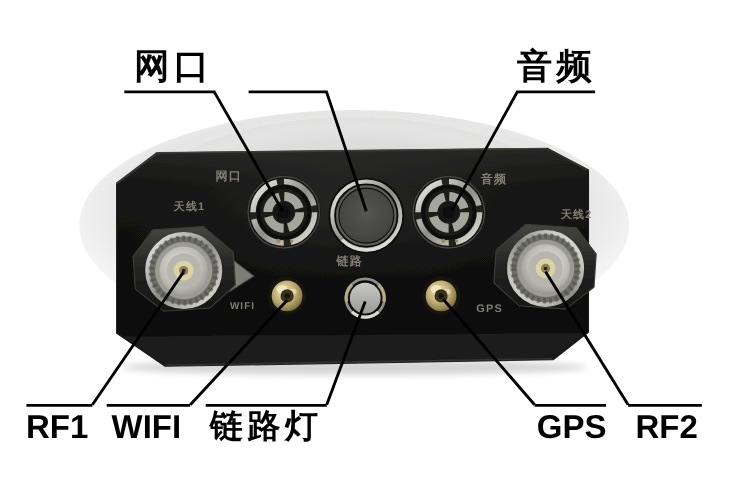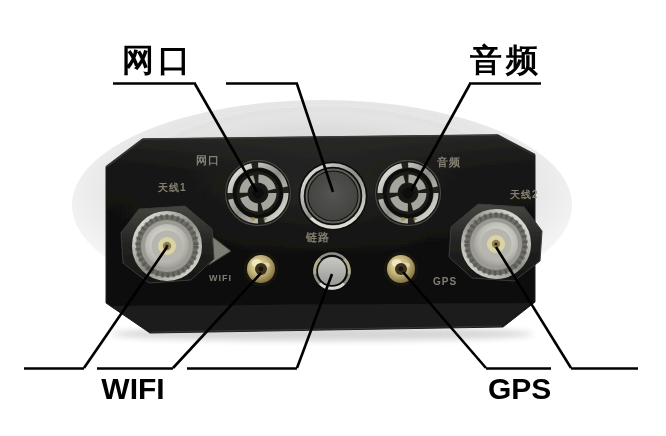--- a/index.html
+++ b/index.html
@@ -166,22 +166,25 @@
       <line x1="486" y1="368.5" x2="551" y2="368.5"></line>
       <line x1="486" y1="368" x2="403" y2="272"></line>
       <line x1="571" y1="368.5" x2="638" y2="368.5"></line>
       <line x1="571" y1="368" x2="496" y2="247"></line>
     </g>
   </svg>
 
   <span class="co co-top" style="left:118px; top:44px; width:80px;">网口</span>
   <span class="co co-top" style="left:466px; top:44px; width:80px;">音频</span>
 
+  <span class="co co-bot" style="left:20px; top:373px; width:64px;">RF1</span>
   <span class="co co-bot" style="left:92px; top:373px; width:82px;">WIFI</span>
+  <span class="co co-bot cjk" style="left:183px; top:372px; width:118px;">链路灯</span>
   <span class="co co-bot" style="left:488px; top:373px; width:62px;">GPS</span>
+  <span class="co co-bot" style="left:572px; top:373px; width:68px;">RF2</span>
 
   <span class="mark mk11" style="left:196px; top:153px;">网口</span>
   <span class="mark mk11" style="left:437px; top:155px;">音频</span>
   <span class="mark mk11" style="left:306px; top:230px;">链路</span>
   <span class="mark mk10" style="left:158px; top:181px;">天线1</span>
   <span class="mark mk10" style="left:462px; top:188px;margin-left:48px;">天线2</span>
   <span class="mark mk9" style="left:209px; top:273px;">WIFI</span>
   <span class="mark mk10" style="left:433px; top:276px;">GPS</span>
 
 </div>

